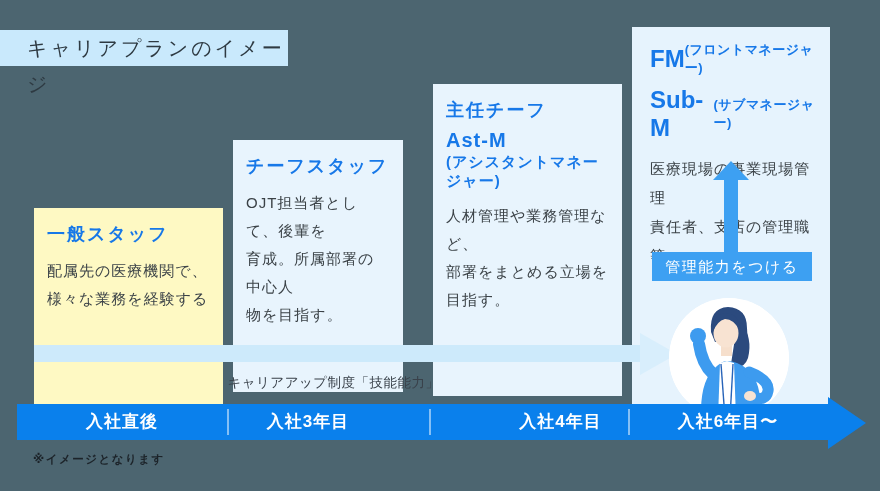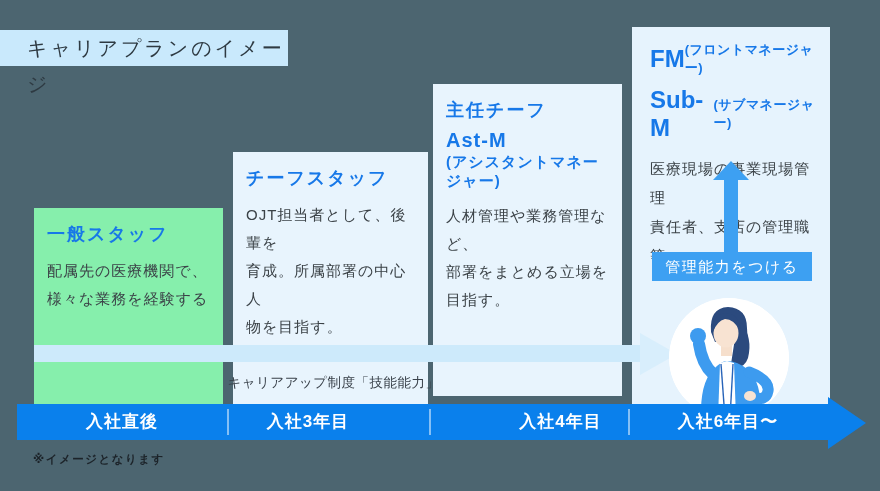--- a/index.html
+++ b/index.html
@@ -11,22 +11,22 @@
   }
   
   .title-badge{
     position:absolute; left:0; top:30px; width:288px; height:36px;
     background:#c9e9fc; color:#2e3a42;
     font-size:20px; letter-spacing:3px; line-height:36px;
     padding-left:27px; box-sizing:border-box; font-weight:500;
   }
   
   .col{position:absolute; box-sizing:border-box; padding:14px 13px 0 13px;}
-  .col1{left:34px;  top:208px; width:189px; height:196px; background:#86efac;}
-  .col2{left:233px; top:152px; width:195px; height:252px; background:#e8f4fd;}
+  .col1{left:34px;  top:208px; width:189px; height:196px; background:#fef9c3;}
+  .col2{left:233px; top:140px; width:170px; height:252px; background:#e8f4fd;}
   .col3{left:433px; top:84px;  width:189px; height:312px; background:#e8f4fd;}
   .col4{left:632px; top:27px;  width:198px; height:377px; background:#e6f3fd; padding-left:18px;}
   .col-title{color:#1778e8; font-weight:bold; font-size:18px; letter-spacing:2px;}
   .col-sub{color:#1778e8; font-weight:bold; font-size:20px; margin-top:7px; letter-spacing:1px;}
   .col-sub-note{color:#1778e8; font-weight:bold; font-size:15px; letter-spacing:1px; margin-top:1px;}
   .col-body{
     margin-top:11px; font-size:15px; line-height:28px; letter-spacing:1px;
     color:#3b4247; white-space:pre-line;
   }
   .head-row{display:flex; align-items:center; gap:0; margin-top:0;}

